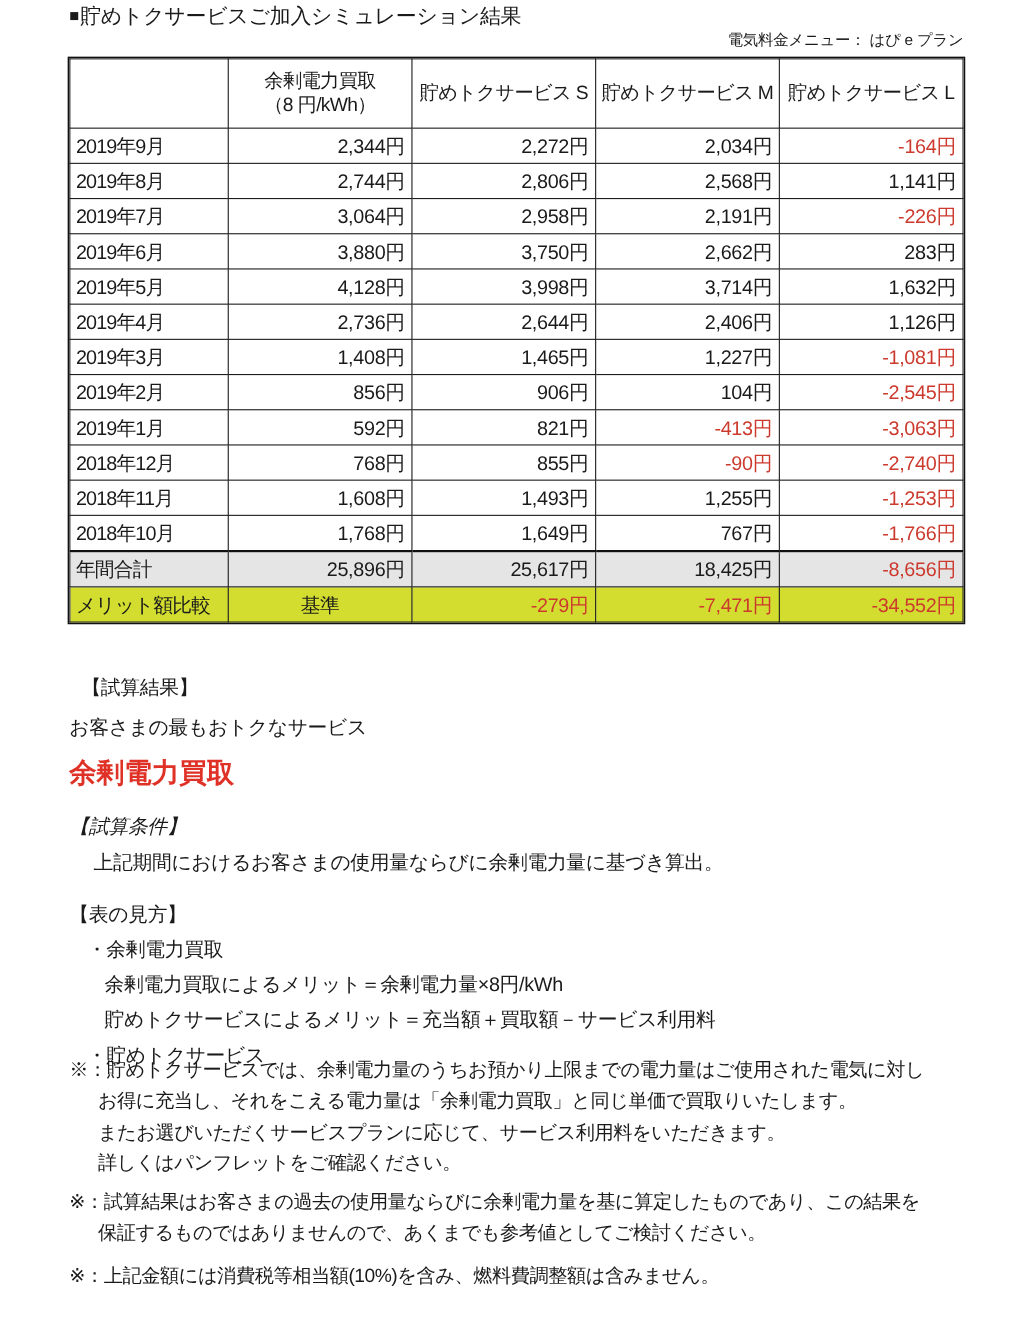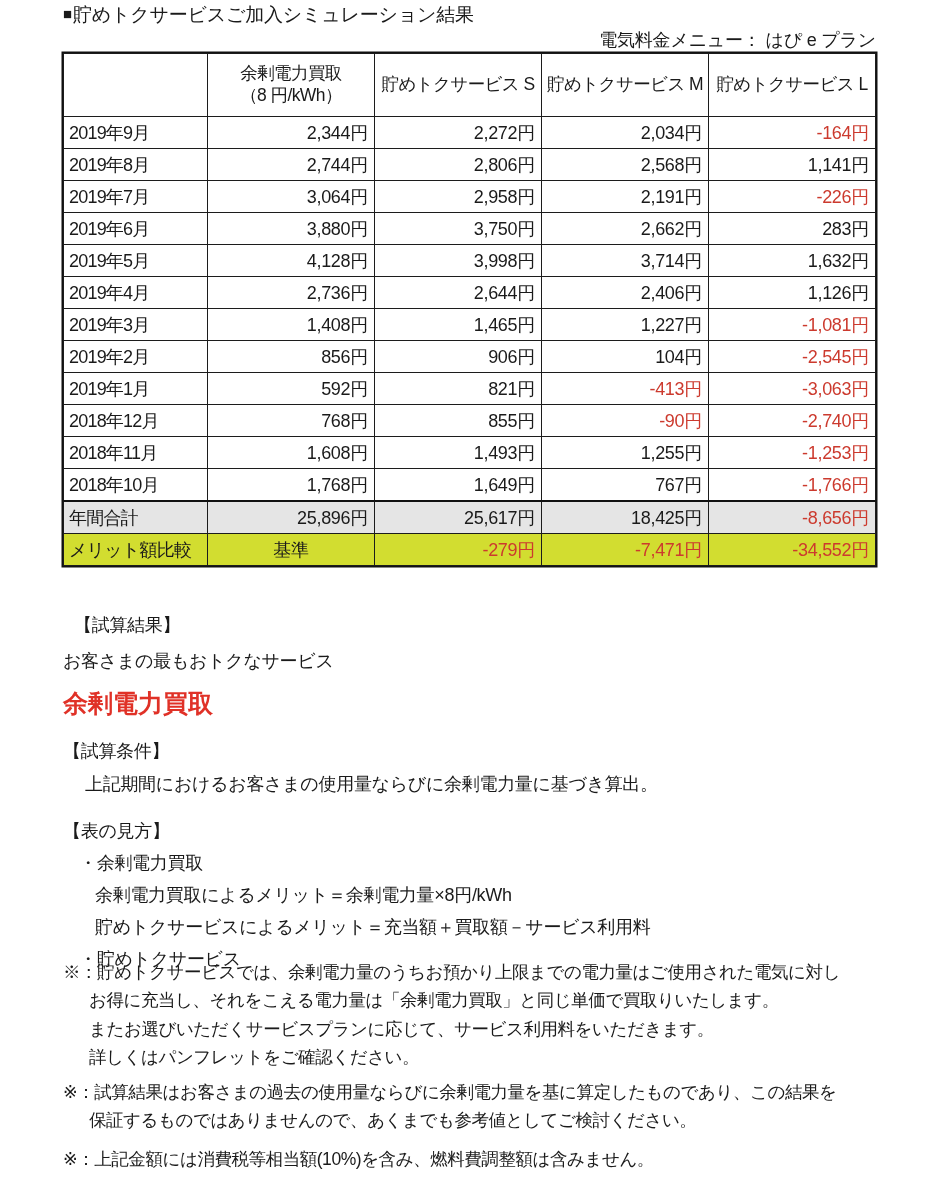--- a/index.html
+++ b/index.html
@@ -28,21 +28,21 @@
   .doc-title .sq {
     font-size: 15px;
     vertical-align: 2px;
     margin-right: 1px;
   }
 
   .plan-line {
     position: absolute;
     right: 66px;
     top: 28px;
-    font-size: 18px;
+    font-size: 14px;
     letter-spacing: -0.2px;
     white-space: nowrap;
   }
 
   
   .sim-table {
     position: absolute;
     left: 63px;
     top: 53px;
     width: 812px;
@@ -124,21 +124,21 @@
   #result-block .best-name {
     display:block;
     margin-top: 10px;
     color: #e03127;
     font-weight: bold;
     font-size: 25px;
     letter-spacing: 0px;
   }
 
   #cond-block { top: 738px; }
-  #cond-block .lbl { display:block; }
+  #cond-block .lbl { display:block;font-style:italic; }
   #cond-block .ln { display:block; padding-left: 22px; margin-top: 6px; }
 
   #howto-block { top: 818px; }
   #howto-block .lbl { display:block; }
   #howto-block .ln { display:block; margin-top: 5px; }
   #howto-block .i1 { padding-left: 16px; }
   #howto-block .i2 { padding-left: 32px; }
 
   .note { position: absolute; left: 63px; font-size: 17.5px; line-height: 1.62; letter-spacing: -0.45px; }
   .note .ln { display:block; }

